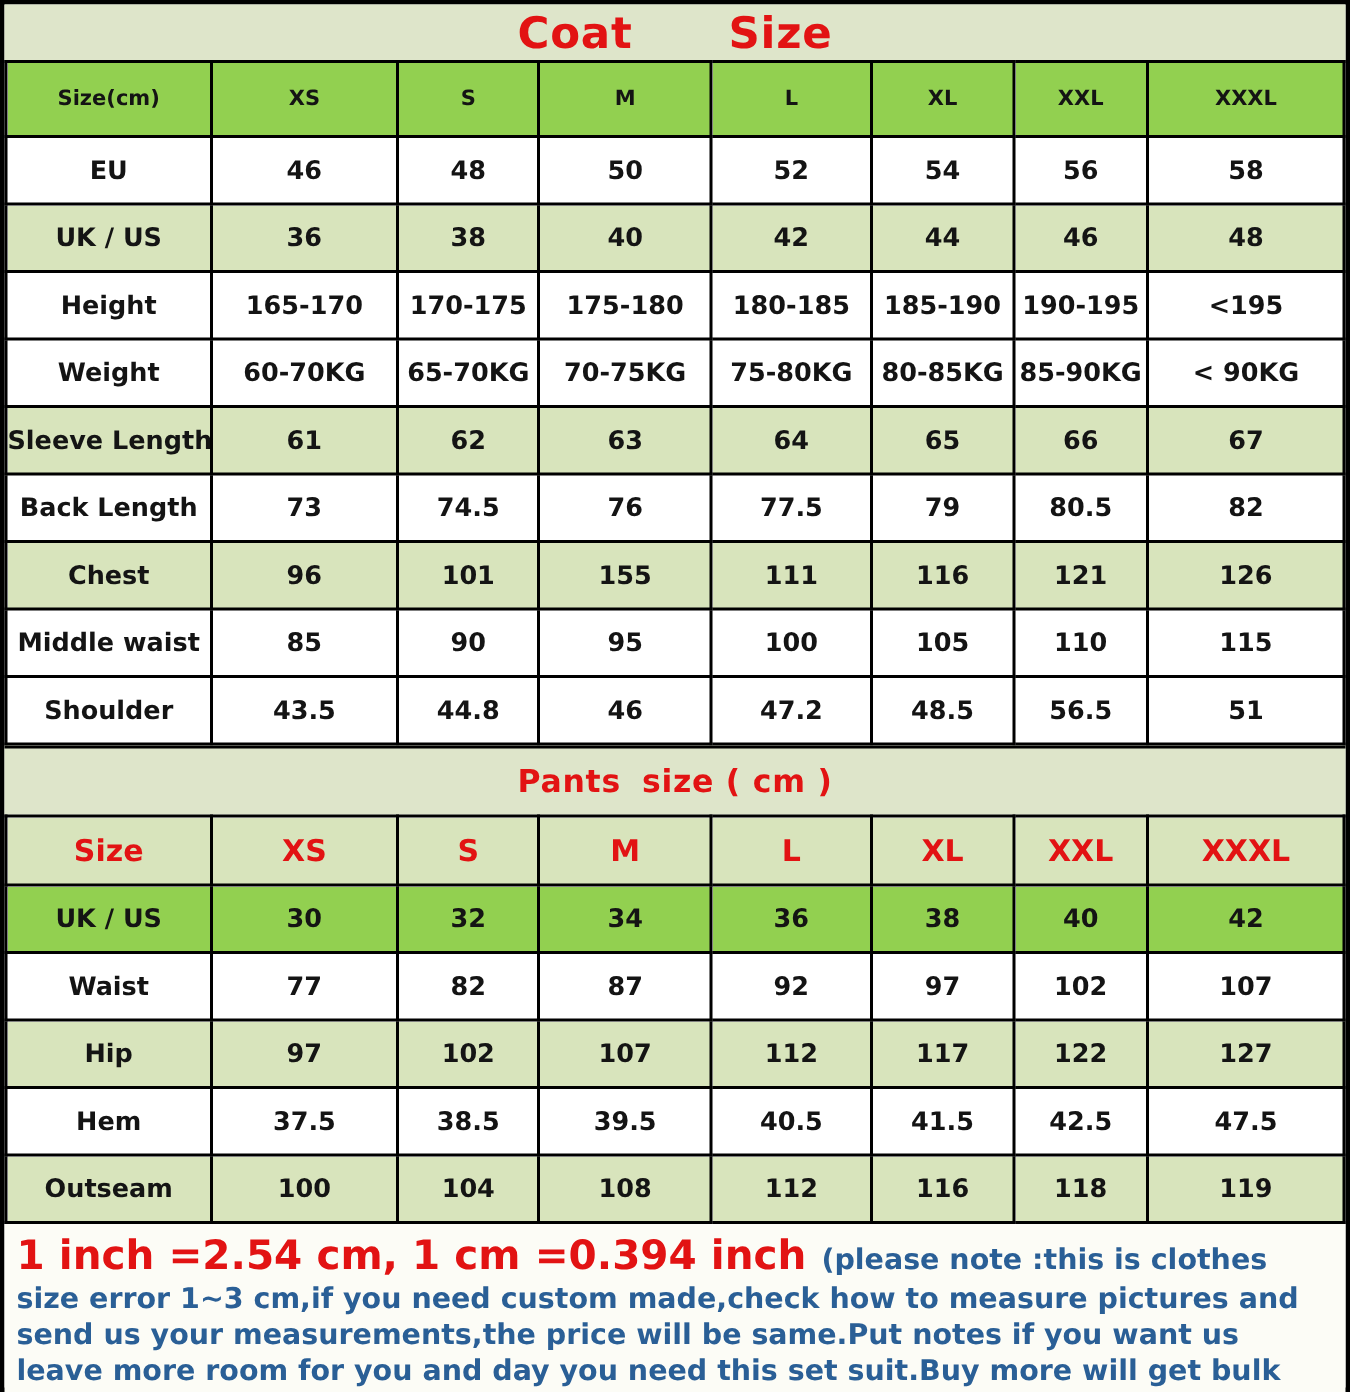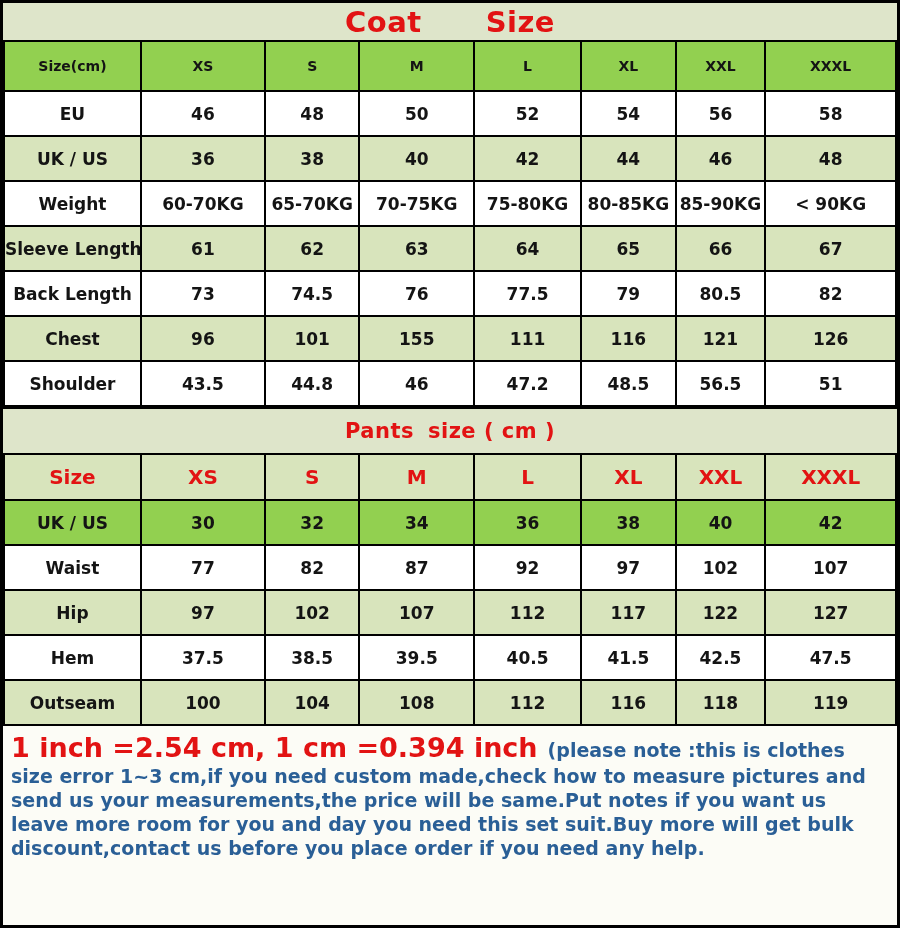--- a/index.html
+++ b/index.html
@@ -87,20 +87,30 @@
           <td>UK / US</td>
           <td>36</td>
           <td>38</td>
           <td>40</td>
           <td>42</td>
           <td>44</td>
           <td>46</td>
           <td>48</td>
         </tr>
         <tr class="bg-white">
+          <td>Height</td>
+          <td>165-170</td>
+          <td>170-175</td>
+          <td>175-180</td>
+          <td>180-185</td>
+          <td>185-190</td>
+          <td>190-195</td>
+          <td>&lt;195</td>
+        </tr>
+        <tr class="bg-white">
           <td>Weight</td>
           <td>60-70KG</td>
           <td>65-70KG</td>
           <td>70-75KG</td>
           <td>75-80KG</td>
           <td>80-85KG</td>
           <td>85-90KG</td>
           <td>&lt; 90KG</td>
         </tr>
         <tr class="bg-pale">
@@ -125,20 +135,30 @@
         </tr>
         <tr class="bg-pale">
           <td>Chest</td>
           <td>96</td>
           <td>101</td>
           <td>155</td>
           <td>111</td>
           <td>116</td>
           <td>121</td>
           <td>126</td>
+        </tr>
+        <tr class="bg-white">
+          <td>Middle waist</td>
+          <td>85</td>
+          <td>90</td>
+          <td>95</td>
+          <td>100</td>
+          <td>105</td>
+          <td>110</td>
+          <td>115</td>
         </tr>
         <tr class="bg-white">
           <td>Shoulder</td>
           <td>43.5</td>
           <td>44.8</td>
           <td>46</td>
           <td>47.2</td>
           <td>48.5</td>
           <td>56.5</td>
           <td>51</td>

